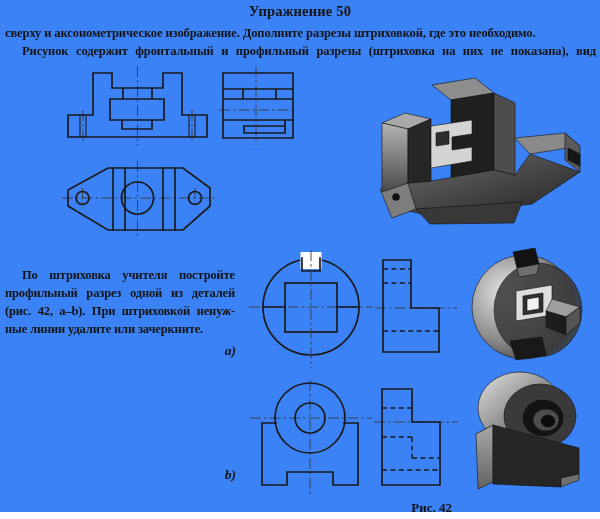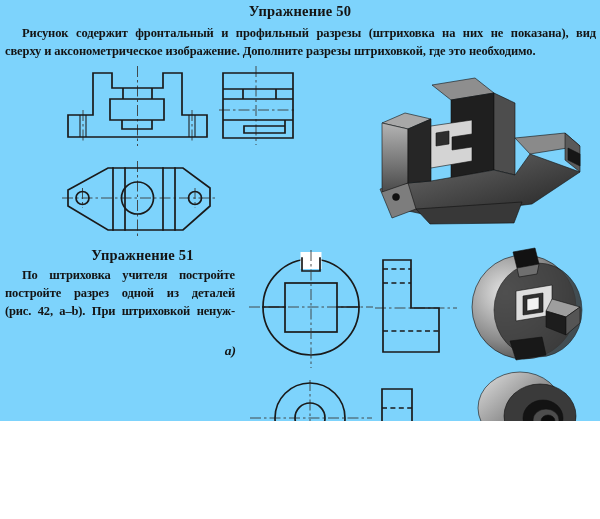--- a/index.html
+++ b/index.html
@@ -1,42 +1,42 @@
 <!DOCTYPE html>
 <html><head>
 <meta charset="utf-8">
 <style>
   html,body{margin:0;padding:0;background:#fff;}
-  .page{position:relative;width:600px;height:421px;background:#7dd3fc;overflow:hidden;
+  .page{position:relative;width:600px;height:512px;background:#3b82f6;overflow:hidden;
         font-family:"Liberation Serif","DejaVu Serif",serif;color:#141414;}
   .abs{position:absolute;}
   .h-title{font-weight:bold;font-size:14.5px;text-align:center;letter-spacing:.2px;}
   .para{font-weight:bold;font-size:12.5px;line-height:18px;letter-spacing:-0.1px;}
   .jline{white-space:nowrap;text-align:justify;text-align-last:justify;}
   .jline.last{text-align-last:left;}
   .ind{text-indent:17px;}
   .fig-label{font-weight:bold;font-style:italic;font-size:13.5px;text-align:right;}
-  .fig-caption{font-weight:bold;font-size:13px;text-align:center;}
+  .fig-caption{font-weight:bold;font-size:13px;text-align:right;}
   svg{display:block;}
   .ink{stroke:#1a1a1a;fill:none;stroke-width:1.7;stroke-linecap:square;stroke-linejoin:miter;}
   .thin{stroke:#1a1a1a;fill:none;stroke-width:1.05;}
   .hid{stroke:#1a1a1a;fill:none;stroke-width:1.35;stroke-dasharray:5,3.4;}
   .cl{stroke:#3a3a3a;fill:none;stroke-width:0.9;stroke-dasharray:11,3,2.5,3;}
   .mask{fill:#ffffff;stroke:none;}
 </style>
 </head>
 <body>
 
 <div class="page">
 
   <div class="abs h-title" style="top:3px;left:0;width:600px;">Упражнение 50</div>
 
   <div class="abs para" style="top:24px;left:5px;width:591px;">
+    <div class="jline last">сверху и аксонометрическое изображение. Дополните разрезы штриховкой, где это необходимо.</div>
     <div class="jline ind">Рисунок содержит фронтальный и профильный разрезы (штриховка на них не показана), вид</div>
-    <div class="jline last">сверху и аксонометрическое изображение. Дополните разрезы штриховкой, где это необходимо.</div>
   </div>
 
   <svg class="abs" style="left:60px;top:60px;" width="260" height="185" viewBox="60 60 260 185">
 
     <g>
       <path class="cl" d="M137.5,66 V146 M83,110 V143 M192,110 V143"></path>
       <path class="ink" d="M93,73 H112 V88 M163,73 H182 M163,73 V88 M93,73 V115 H68 V137 H207 V115 H182 V73 M112,88 H163 M110,99 H164 V120 H110 V99 M123,88 V99 M152,88 V99 M122,120 V129 H152 V120"></path>
       <path class="thin" d="M80,115 V137 M86,115 V137 M189,115 V137 M195,115 V137"></path>
     </g>
 
@@ -78,26 +78,26 @@
       <polygon points="44,133 150,126 142,147 58,148" fill="#383838"></polygon>
       <circle cx="24" cy="121" r="3.5" fill="#111"></circle>
       <polygon points="10,47 33,37 59,43 36,53" fill="#a8a8a8"></polygon>
       <polygon points="10,47 36,53 36,107 10,116" fill="url(#lgA)"></polygon>
       <polygon points="36,53 59,43 59,105 36,107" fill="#262626"></polygon>
       <polygon points="59,50 100,44 100,58 80,61 80,74 100,71 100,85 59,92" fill="#d4d4d4"></polygon>
       <polygon points="64,57 77,55 77,68 64,70" fill="#2e2e2e"></polygon>
     </g>
   </svg>
 
-  <div class="abs h-title" style="top:247px;left:30px;width:225px;">Упражнение 51</div>
 
   <div class="abs para" style="top:266px;left:5px;width:230px;letter-spacing:-0.15px;">
     <div class="jline ind">По штриховка учителя постройте</div>
-    <div class="jline">постройте разрез одной из деталей</div>
+    <div class="jline">профильный разрез одной из деталей</div>
     <div class="jline">(рис. 42, а–b). При штриховкой ненуж-</div>
+    <div class="jline last">ные линии удалите или зачеркните.</div>
   </div>
 
   <div class="abs fig-label" style="top:343px;left:204px;width:32px;">а)</div>
 
   <svg class="abs" style="left:245px;top:245px;" width="220" height="130" viewBox="245 245 220 130">
     <g>
       <path class="cl" d="M249,307 H373"></path>
       <circle class="ink" cx="311" cy="307" r="48"></circle>
       <rect class="mask" x="300.5" y="252" width="21" height="17"></rect>
       <path class="ink" d="M302,258 V271 H320 V258"></path>

